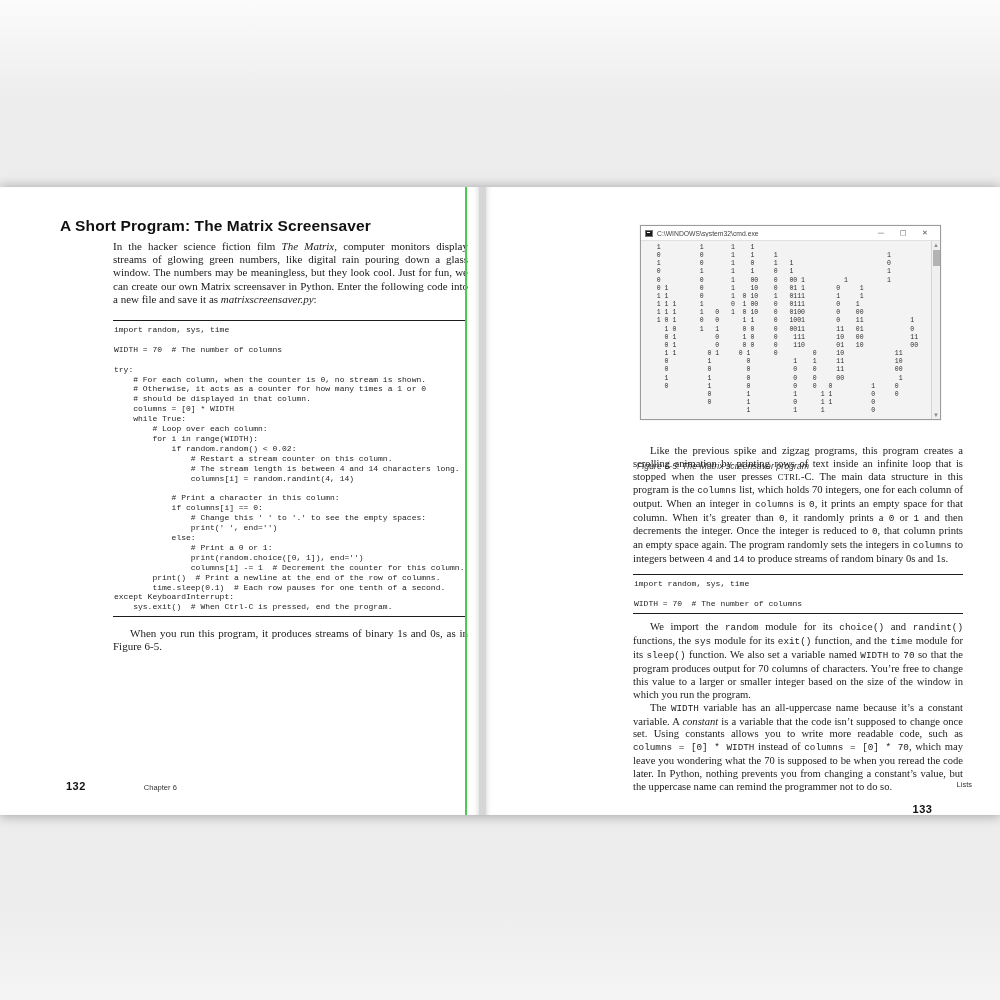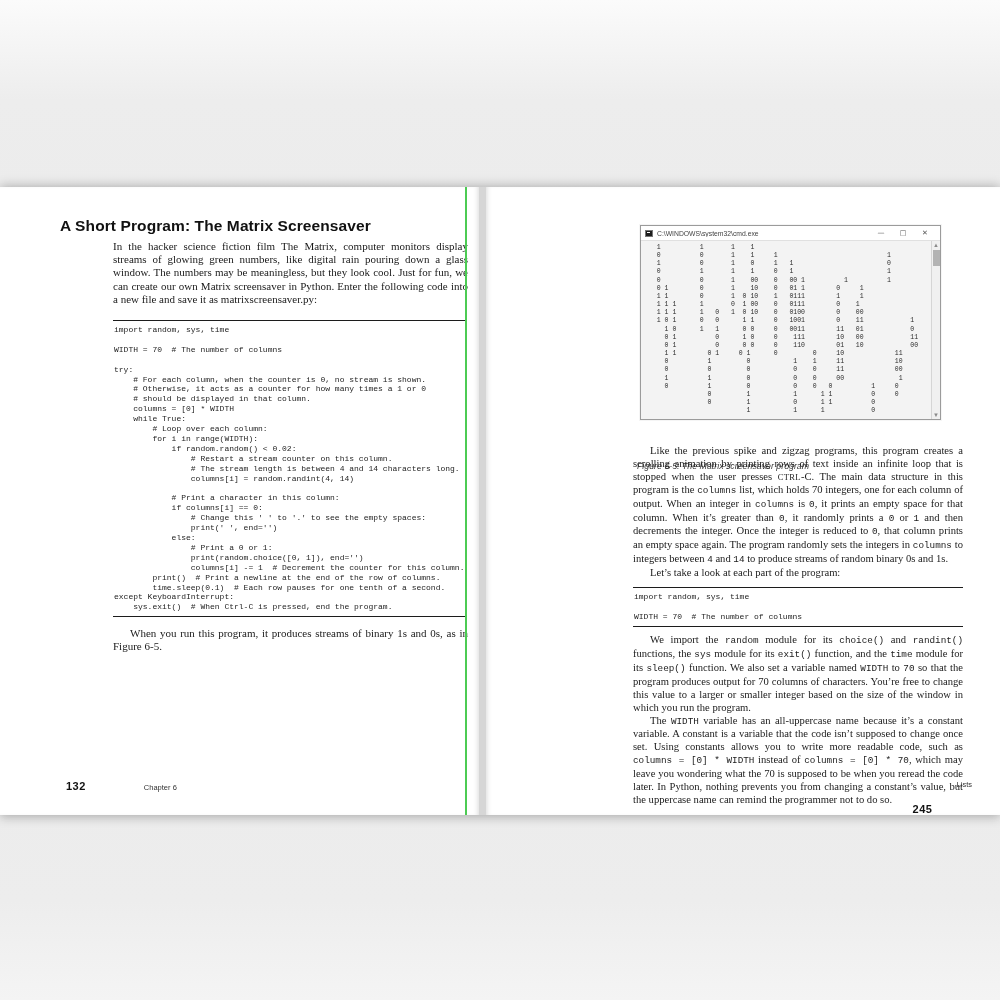--- a/index.html
+++ b/index.html
@@ -98,21 +98,21 @@
   }
   .rp-flow p.indent { text-indent:17px; }
   .rp-codeblock {
     margin:7px 0 7px 0; border-top:1.5px solid #1c1c1c; border-bottom:1.5px solid #1c1c1c;
     padding:4px 0 4px 1px;
   }
   .rp-codeblock pre { font-size:8px; line-height:10px; }
 
   
   .s-c  { font-family:"Liberation Mono","DejaVu Sans Mono",monospace; font-size:.88em; }
-  .s-i  { }
+  .s-i  { font-style:italic; }
   .s-sc { font-size:.8em; letter-spacing:.4px; }
 </style>
 </head>
 <body>
 
 <div class="spread">
 
   <div class="page left">
     <div class="h-section">A Short Program: The Matrix Screensaver</div>
 
@@ -202,28 +202,27 @@
           <span class="scroll-spacer"></span>
           <span class="scroll-arrow">▼</span>
         </div>
       </div>
     </div>
 
     <div class="fig-caption">Figure 6-5: The Matrix screensaver program</div>
 
     <div class="rp-flow">
       <p class="indent"><span>Like the previous spike and zigzag programs, this program creates a scrolling animation by printing rows of text inside an infinite loop that is stopped when the user presses </span><span class="s-sc">CTRL</span><span>-C. The main data structure in this program is the </span><span class="s-c">columns</span><span> list, which holds 70 integers, one for each column of output. When an integer in </span><span class="s-c">columns</span><span> is </span><span class="s-c">0</span><span>, it prints an empty space for that column. When it’s greater than </span><span class="s-c">0</span><span>, it randomly prints a </span><span class="s-c">0</span><span> or </span><span class="s-c">1</span><span> and then decrements the integer. Once the integer is reduced to </span><span class="s-c">0</span><span>, that column prints an empty space again. The program randomly sets the integers in </span><span class="s-c">columns</span><span> to integers between </span><span class="s-c">4</span><span> and </span><span class="s-c">14</span><span> to produce streams of random binary 0s and 1s.</span></p>
-      <p class="indent">Let’s take a look at each part of the program:</p>
       <div class="rp-codeblock">
         <pre>import random, sys, time
 
 WIDTH = 70  # The number of columns</pre>
       </div>
       <p class="indent"><span>We import the </span><span class="s-c">random</span><span> module for its </span><span class="s-c">choice()</span><span> and </span><span class="s-c">randint()</span><span> functions, the </span><span class="s-c">sys</span><span> module for its </span><span class="s-c">exit()</span><span> function, and the </span><span class="s-c">time</span><span> module for its </span><span class="s-c">sleep()</span><span> function. We also set a variable named </span><span class="s-c">WIDTH</span><span> to </span><span class="s-c">70</span><span> so that the program produces output for 70 columns of characters. You’re free to change this value to a larger or smaller integer based on the size of the window in which you run the program.</span></p>
       <p class="indent"><span>The </span><span class="s-c">WIDTH</span><span> variable has an all-uppercase name because it’s a constant variable. A </span><span class="s-i">constant</span><span> is a variable that the code isn’t supposed to change once set. Using constants allows you to write more readable code, such as </span><span class="s-c">columns = [0] * WIDTH</span><span> instead of </span><span class="s-c">columns = [0] * 70</span><span>, which may leave you wondering what the 70 is supposed to be when you reread the code later. In Python, nothing prevents you from changing a constant’s value, but the uppercase name can remind the programmer not to do so.</span></p>
     </div>
 
     <div class="footer fr">
       <span class="runhead">Lists</span>
-      <span class="pagenum">245</span>
+      <span class="pagenum">133</span>
     </div>
   </div>
 </div>
 
 </body></html>

